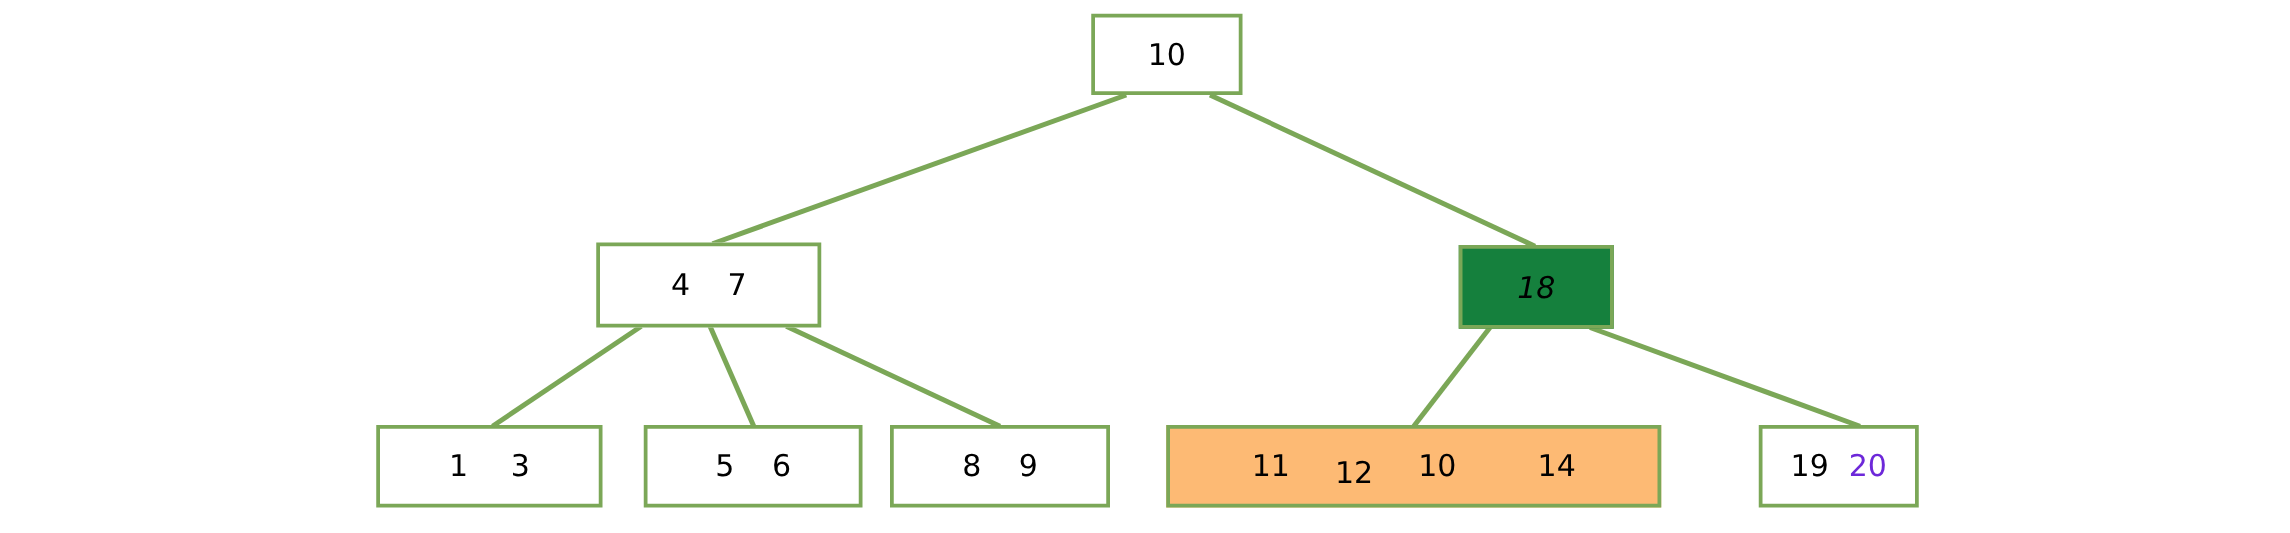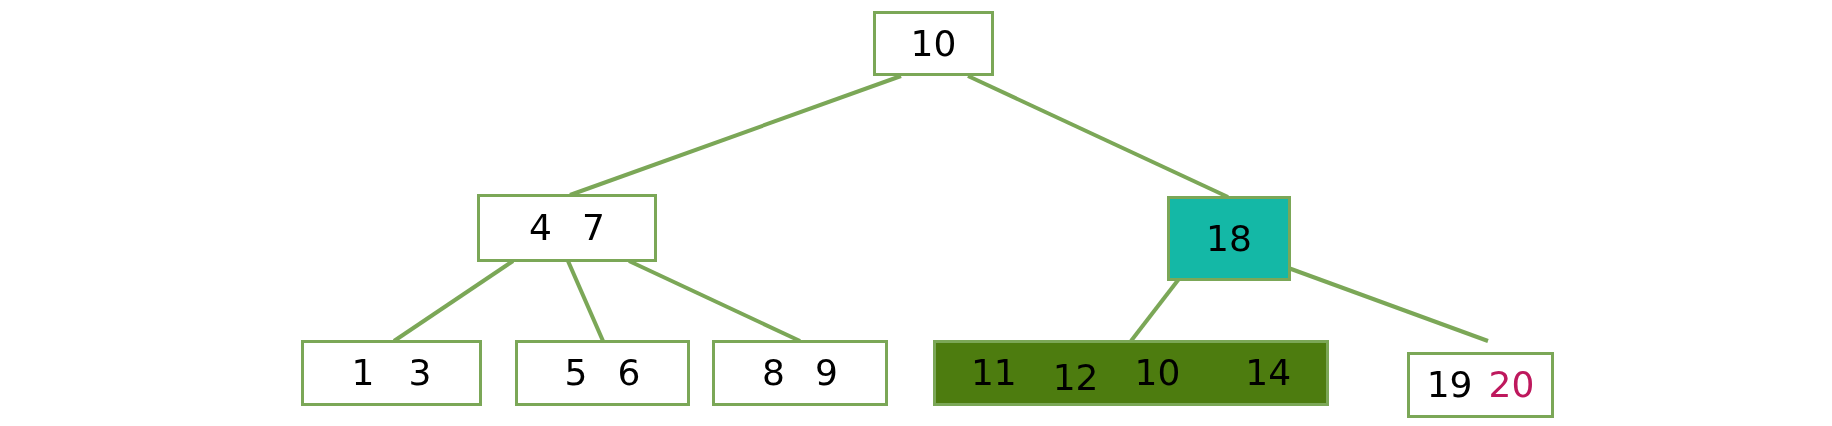--- a/index.html
+++ b/index.html
@@ -32,21 +32,21 @@
     border: 3px solid #7ba757;
     background: #ffffff;
     display: flex;
     align-items: center;
     justify-content: center;
     z-index: 2;
   }
   .key {
     color: #000000;
     font-family: "DejaVu Sans", sans-serif;
-    font-size: 36px;
+    font-size: 24px;
     line-height: 1;
     letter-spacing: 0px;
     white-space: nowrap;
     text-align: center;
   }
 </style>
 </head>
 <body>
 
 <div id="canvas">
@@ -66,21 +66,21 @@
         <div style="display: flex; align-items: center; justify-content: center; gap: 0px;">
           <span class="key" style="color: rgb(0, 0, 0);">10</span>
         </div>
       </div>
       <div class="tree-node" style="left: 477px; top: 194px; width: 180px; height: 68px; border-color: rgb(123, 167, 87); background: rgb(255, 255, 255);">
         <div style="display: flex; align-items: center; justify-content: center; gap: 30px;">
           <span class="key" style="color: rgb(0, 0, 0);">4</span>
           <span class="key" style="color: rgb(0, 0, 0);">7</span>
         </div>
       </div>
-      <div class="tree-node" style="left: 1167px; top: 196px; width: 124px; height: 85px; border-color: rgb(123, 167, 87); background: #14b8a6;">
+      <div class="tree-node" style="left: 1167px; top: 196px; width: 124px; height: 67px; border-color: rgb(123, 167, 87); background: #15803d; font-style: italic;">
         <div style="display: flex; align-items: center; justify-content: center; gap: 0px;">
           <span class="key" style="color: rgb(0, 0, 0);">18</span>
         </div>
       </div>
       <div class="tree-node" style="left: 301px; top: 340px; width: 181px; height: 66px; border-color: rgb(123, 167, 87); background: rgb(255, 255, 255);">
         <div style="display: flex; align-items: center; justify-content: center; gap: 34px;">
           <span class="key" style="color: rgb(0, 0, 0);">1</span>
           <span class="key" style="color: rgb(0, 0, 0);">3</span>
         </div>
       </div>
@@ -89,29 +89,29 @@
           <span class="key" style="color: rgb(0, 0, 0);">5</span>
           <span class="key" style="color: rgb(0, 0, 0);">6</span>
         </div>
       </div>
       <div class="tree-node" style="left: 712px; top: 340px; width: 176px; height: 66px; border-color: rgb(123, 167, 87); background: rgb(255, 255, 255);">
         <div style="display: flex; align-items: center; justify-content: center; gap: 30px;">
           <span class="key" style="color: rgb(0, 0, 0);">8</span>
           <span class="key" style="color: rgb(0, 0, 0);">9</span>
         </div>
       </div>
-      <div class="tree-node" style="left: 933px; top: 340px; width: 396px; height: 66px; border-color: rgb(123, 167, 87); background: #4d7c0f;">
+      <div class="tree-node" style="left: 933px; top: 340px; width: 396px; height: 66px; border-color: rgb(123, 167, 87); background: #fdba74;">
         <div style="display: flex; align-items: center; justify-content: center; gap: 36px;">
           <span class="key" style="color: rgb(0, 0, 0);">11</span>
           <span class="key" style="color: rgb(0, 0, 0); margin-top: 10px;">12</span>
           <span class="key" style="color: rgb(0, 0, 0);">10</span>
           <span class="key" style="color: rgb(0, 0, 0); margin-left: 29px;">14</span>
         </div>
       </div>
-      <div class="tree-node" style="left: 1407px; top: 352px; width: 147px; height: 66px; border-color: rgb(123, 167, 87); background: rgb(255, 255, 255);">
+      <div class="tree-node" style="left: 1407px; top: 340px; width: 128px; height: 66px; border-color: rgb(123, 167, 87); background: rgb(255, 255, 255);">
         <div style="display: flex; align-items: center; justify-content: center; gap: 16px;">
           <span class="key" style="color: rgb(0, 0, 0);">19</span>
-          <span class="key" style="color: #be185d;">20</span>
+          <span class="key" style="color: #6d28d9;">20</span>
         </div>
       </div>
     </div>
 
 </div>
 
 </body></html>

